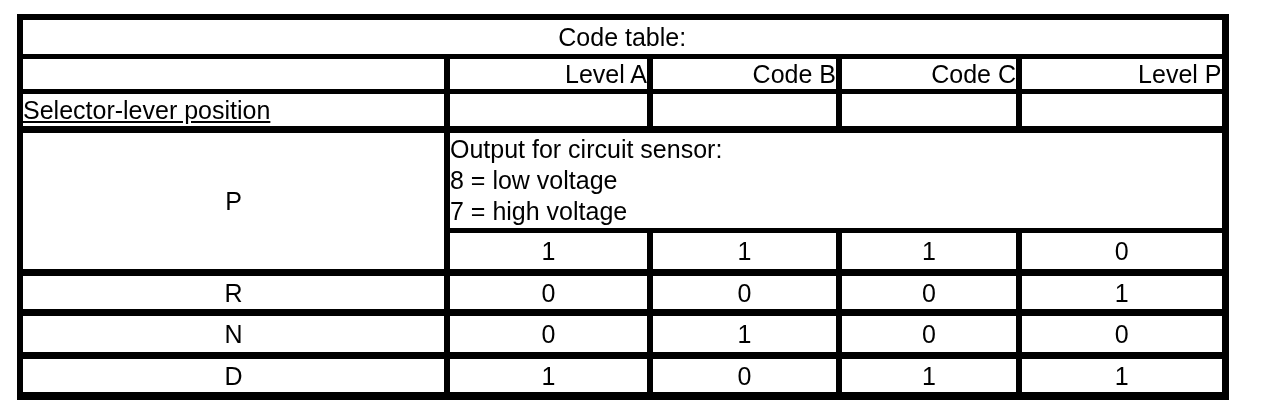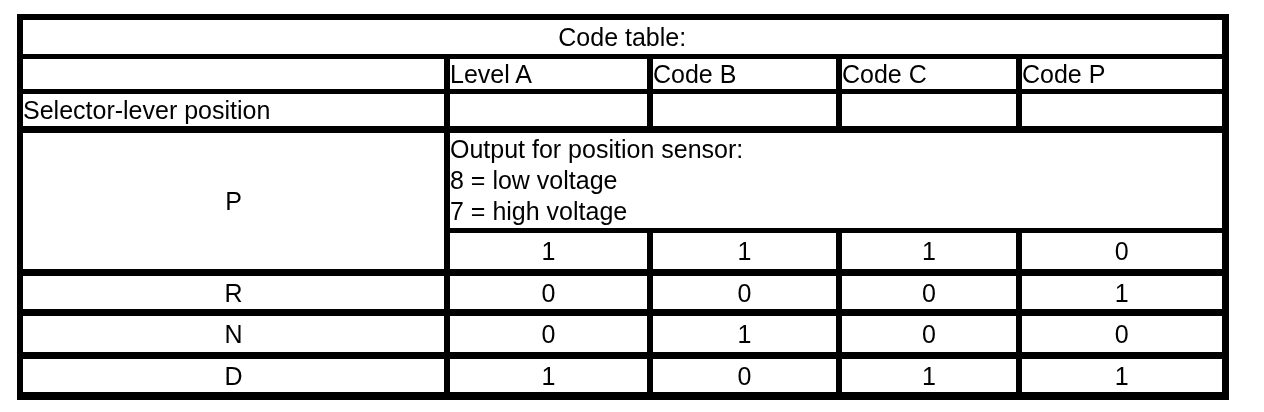--- a/index.html
+++ b/index.html
@@ -44,21 +44,21 @@
   tr.r-selector td { height: 32px; }
   tr.r-note     td { height: 95px; }
   tr.r-pvals    td { height: 36px; }
   tr.r-data     td { height: 33px; }
   tr.r-data-n   td { height: 36px; }
 
   td.c-title {
     text-align: center;
   }
   td.c-head {
-    text-align: left;
+    text-align: right;
   }
   td.c-rowheader {
     text-align: left;
     padding-left: 3px;
   }
   td.c-note {
     border-bottom: none;          
     vertical-align: top;
     text-align: left;
     padding: 2px 0 0 4px;
@@ -76,21 +76,21 @@
     border-top: none;             
     text-align: center;
   }
   td.c-pos {
     text-align: center;
   }
   td.c-val {
     text-align: center;
   }
   
-  tr.r-selector td { border-bottom-width: 7px; }
+  tr.r-selector td { border-bottom-width: 7px; text-decoration: underline; }
   tr.r-sep-top  td { border-top-width: 7px; }
 </style>
 </head>
 <body>
 
 <div class="page">
   <table class="code-table">
     <colgroup>
       <col style="width:427px">
       <col style="width:203px">
@@ -102,35 +102,35 @@
     <tbody>
         <tr class="r-title">
       <td class="c-title" colspan="5">Code table:</td>
     </tr>
 
     <tr class="r-head">
       <td class="c-head"></td>
       <td class="c-head">Level A</td>
       <td class="c-head">Code B</td>
       <td class="c-head">Code C</td>
-      <td class="c-head">Code P</td>
+      <td class="c-head">Level P</td>
     </tr>
 
     <tr class="r-selector">
       <td class="c-rowheader">Selector-lever position</td>
       <td></td>
       <td></td>
       <td></td>
       <td></td>
     </tr>
 
     <tr class="r-note">
       <td class="c-pos-tall" rowspan="2">P</td>
       <td class="c-note" colspan="4">
-        <div class="note-line">Output for position sensor:</div>
+        <div class="note-line">Output for circuit sensor:</div>
         <div class="note-line">8 = low voltage</div>
         <div class="note-line">7 = high voltage</div>
       </td>
     </tr>
 
     <tr class="r-pvals">
       <td class="c-val">1</td>
       <td class="c-val">1</td>
       <td class="c-val">1</td>
       <td class="c-val">0</td>

